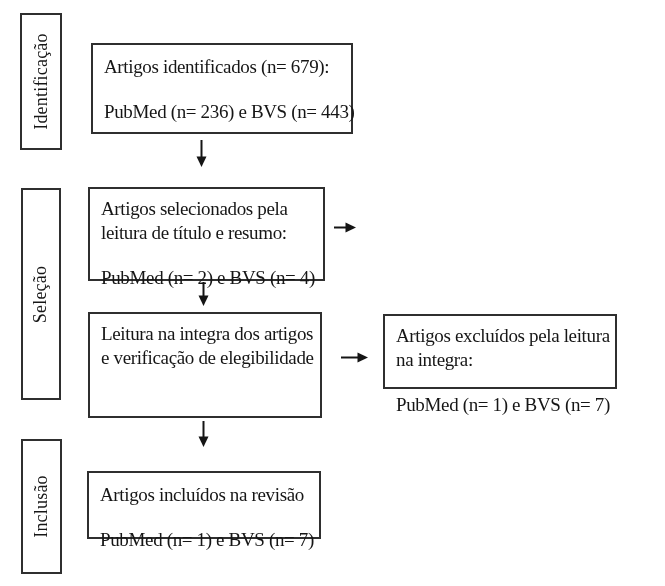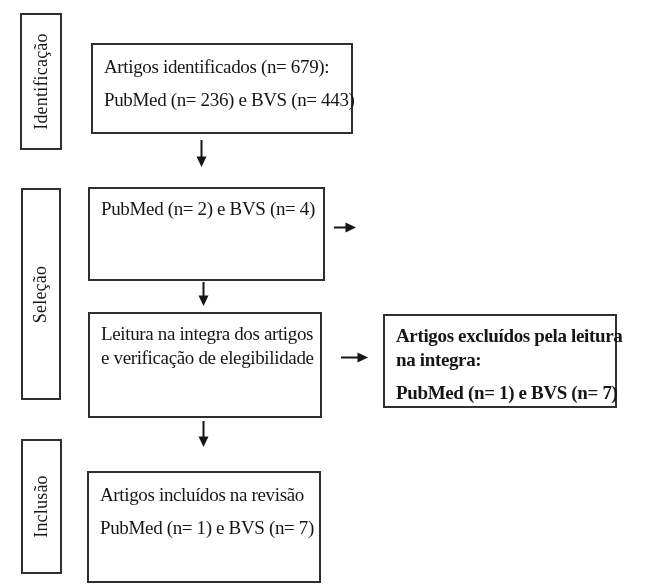--- a/index.html
+++ b/index.html
@@ -39,21 +39,21 @@
     padding: 8px 11px;
     font-size: 19px;
     line-height: 24px;
     letter-spacing: -0.35px;
   }
   .box p {
     margin: 0;
     white-space: pre;
   }
   .box p + p {
-    margin-top: 9px;
+    margin-top: 21px;
   }
   .stage {
     position: absolute;
     box-sizing: border-box;
     border: 2px solid #2f2f2f;
     background: #ffffff;
     display: flex;
     align-items: center;
     justify-content: center;
   }
@@ -65,22 +65,22 @@
   }
   
   .stage-identificacao { left: 20px;  top: 13px;  width: 42px;  height: 137px; }
   .stage-selecao       { left: 21px;  top: 188px; width: 40px;  height: 212px; }
   .stage-inclusao      { left: 21px;  top: 439px; width: 41px;  height: 135px; }
 
   .box-identified         { left: 91px;  top: 43px;  width: 262px; height: 91px; padding-top: 10px; }
   .box-selected           { left: 88px;  top: 187px; width: 237px; height: 94px; }
   .box-excluded-title     { left: 371px; top: 185px; width: 267px; height: 90px; }
   .box-fulltext           { left: 88px;  top: 312px; width: 234px; height: 106px; }
-  .box-excluded-fulltext  { left: 383px; top: 314px; width: 234px; height: 94px; font-weight: bold; }
-  .box-included           { left: 87px;  top: 471px; width: 234px; height: 112px; padding-top: 10px; }
+  .box-excluded-fulltext  { left: 383px; top: 314px; width: 234px; height: 75px; }
+  .box-included           { left: 87px;  top: 471px; width: 234px; height: 68px; padding-top: 10px; }
 </style>
 </head>
 <body>
 
 <div class="canvas">
 
   <svg class="arrows" width="665" height="586" viewBox="0 0 665 586" aria-hidden="true">
     <g>
       <line x1="201.5" y1="140" x2="201.5" y2="158"></line>
       <polygon points="201.5,167 196.5,156.5 206.5,156.5"></polygon>
@@ -114,20 +114,22 @@
   <div class="stage stage-inclusao">
     <span class="vtext">Inclusão</span>
   </div>
 
   <div class="box box-identified">
     <p>Artigos identificados (n= 679):</p>
     <p>PubMed (n= 236) e BVS (n= 443)</p>
   </div>
 
   <div class="box box-selected">
+    <p>Artigos selecionados pela
+leitura de título e resumo:</p>
     <p>PubMed (n= 2) e BVS (n= 4)</p>
   </div>
 
 
   <div class="box box-fulltext">
     <p>Leitura na integra dos artigos
 e verificação de elegibilidade</p>
   </div>
 
   <div class="box box-excluded-fulltext">

